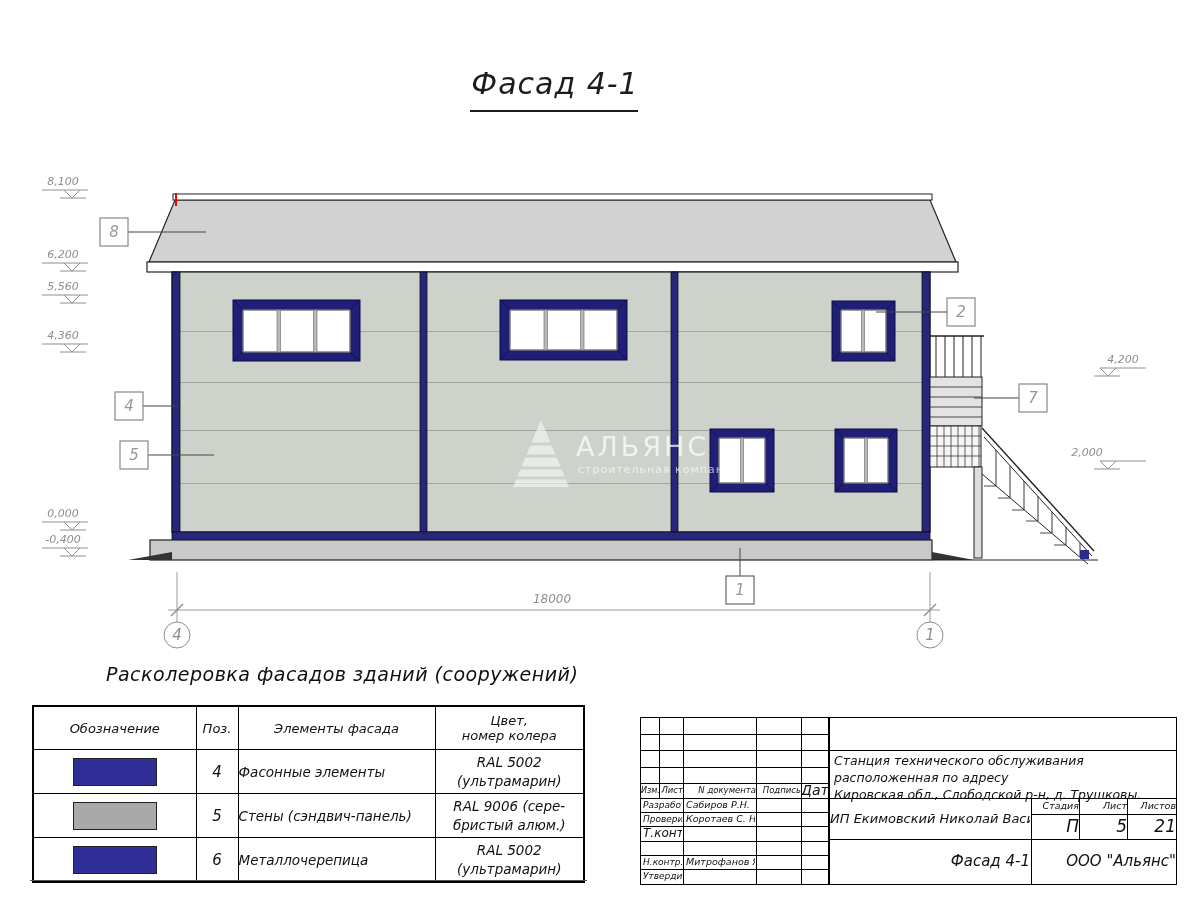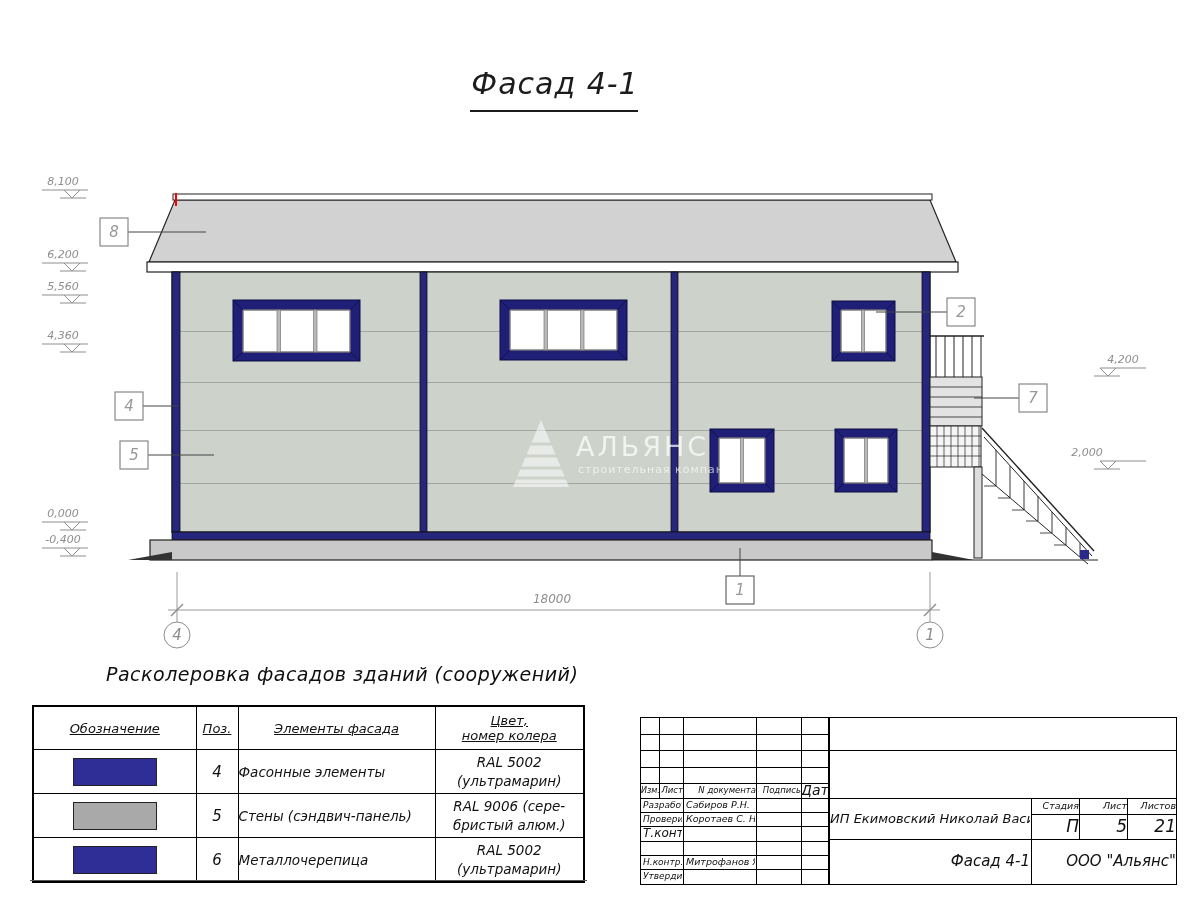--- a/index.html
+++ b/index.html
@@ -14,21 +14,21 @@
   .co-num{width:28px;height:28px;line-height:28px;text-align:center;font-size:15px;color:#979797;}
   .ax-num{width:30px;height:30px;line-height:30px;text-align:center;font-size:15px;}
   .dim-txt{width:84px;text-align:center;font-size:12px;}
   .wm-name{position:absolute;color:rgba(255,255,255,0.72);font-size:27px;letter-spacing:3px;font-style:normal;}
   .wm-tag{position:absolute;color:rgba(255,255,255,0.65);font-size:11px;letter-spacing:1px;font-style:normal;}
   .legend-heading{position:absolute;left:106px;top:663px;font-size:19px;color:#0f0f0f;font-style:italic;letter-spacing:0.5px;}
   table.legend{position:absolute;left:32px;top:705px;border-collapse:collapse;table-layout:fixed;
                font-style:italic;color:#111;}
   table.legend th,table.legend td{border:1px solid #000;padding:0;}
   table.legend{border:2px solid #000;}
-  table.legend th{font-weight:normal;font-size:13px;height:42px;text-align:center;white-space:pre-line;text-decoration:underline;}
+  table.legend th{font-weight:normal;font-size:13px;height:42px;text-align:center;white-space:pre-line;}
   table.legend td{height:43px;font-size:13.5px;}
   td.c{text-align:center;}
   td.l{padding-left:12px;}
   td.pre{white-space:pre-line;text-align:center;font-size:13px;line-height:1.35;}
   .swatch{display:inline-block;width:82px;height:26px;border:1.5px solid #222;vertical-align:middle;}
   .legend-underline{position:absolute;left:30px;top:880px;width:557px;height:1px;background:#555;}
   .tb{position:absolute;left:640px;top:717px;width:535px;height:166px;border:1.5px solid #000;
       box-sizing:content-box;color:#111;font-style:italic;}
   .vl{position:absolute;width:1px;background:#000;}
   .hl{position:absolute;height:1px;background:#000;}
@@ -323,20 +323,22 @@
     <div class="tbt" style="left:45px;top:94px;width:69px;line-height:14px;font-size:9.5px;">Коротаев С. Н.</div>
     <div class="tbt" style="left:2px;top:108px;width:39px;line-height:15px;font-size:12px;">Т.контр.</div>
     <div class="tbt" style="left:45px;top:108px;width:69px;line-height:15px;font-size:9.5px;"></div>
     <div class="tbt" style="left:2px;top:123px;width:39px;line-height:14px;font-size:9px;"></div>
     <div class="tbt" style="left:45px;top:123px;width:69px;line-height:14px;font-size:9.5px;"></div>
     <div class="tbt" style="left:2px;top:137px;width:39px;line-height:14px;font-size:9px;">Н.контр.</div>
     <div class="tbt" style="left:45px;top:137px;width:69px;line-height:14px;font-size:9.5px;">Митрофанов Я. А.</div>
     <div class="tbt" style="left:2px;top:151px;width:39px;line-height:15px;font-size:9px;">Утвердил</div>
     <div class="tbt" style="left:45px;top:151px;width:69px;line-height:15px;font-size:9.5px;"></div>
 
+    <div class="tbt" style="left:193px;top:34px;width:340px;font-size:12.5px;line-height:17px;white-space:pre-line;">Станция технического обслуживания расположенная по адресу
+Кировская обл., Слободской р-н, д. Трушковы.</div>
     <div class="tbt cen" style="left:189px;top:80px;width:200px;line-height:41px;font-size:13px;">ИП Екимовский Николай Васильевич</div>
     <div class="tbt cen" style="left:390px;top:80px;width:48px;line-height:16px;font-size:9.5px;">Стадия</div>
     <div class="tbt cen" style="left:438px;top:80px;width:48px;line-height:16px;font-size:9.5px;">Лист</div>
     <div class="tbt cen" style="left:486px;top:80px;width:49px;line-height:16px;font-size:9.5px;">Листов</div>
     <div class="tbt cen" style="left:390px;top:96px;width:48px;line-height:25px;font-size:17px;">П</div>
     <div class="tbt cen" style="left:438px;top:96px;width:48px;line-height:25px;font-size:17px;">5</div>
     <div class="tbt cen" style="left:486px;top:96px;width:49px;line-height:25px;font-size:17px;">21</div>
     <div class="tbt cen" style="left:189px;top:121px;width:200px;line-height:45px;font-size:15px;">Фасад 4-1</div>
     <div class="tbt cen" style="left:390px;top:121px;width:145px;line-height:45px;font-size:15px;">ООО "Альянс"</div>
   </div>

